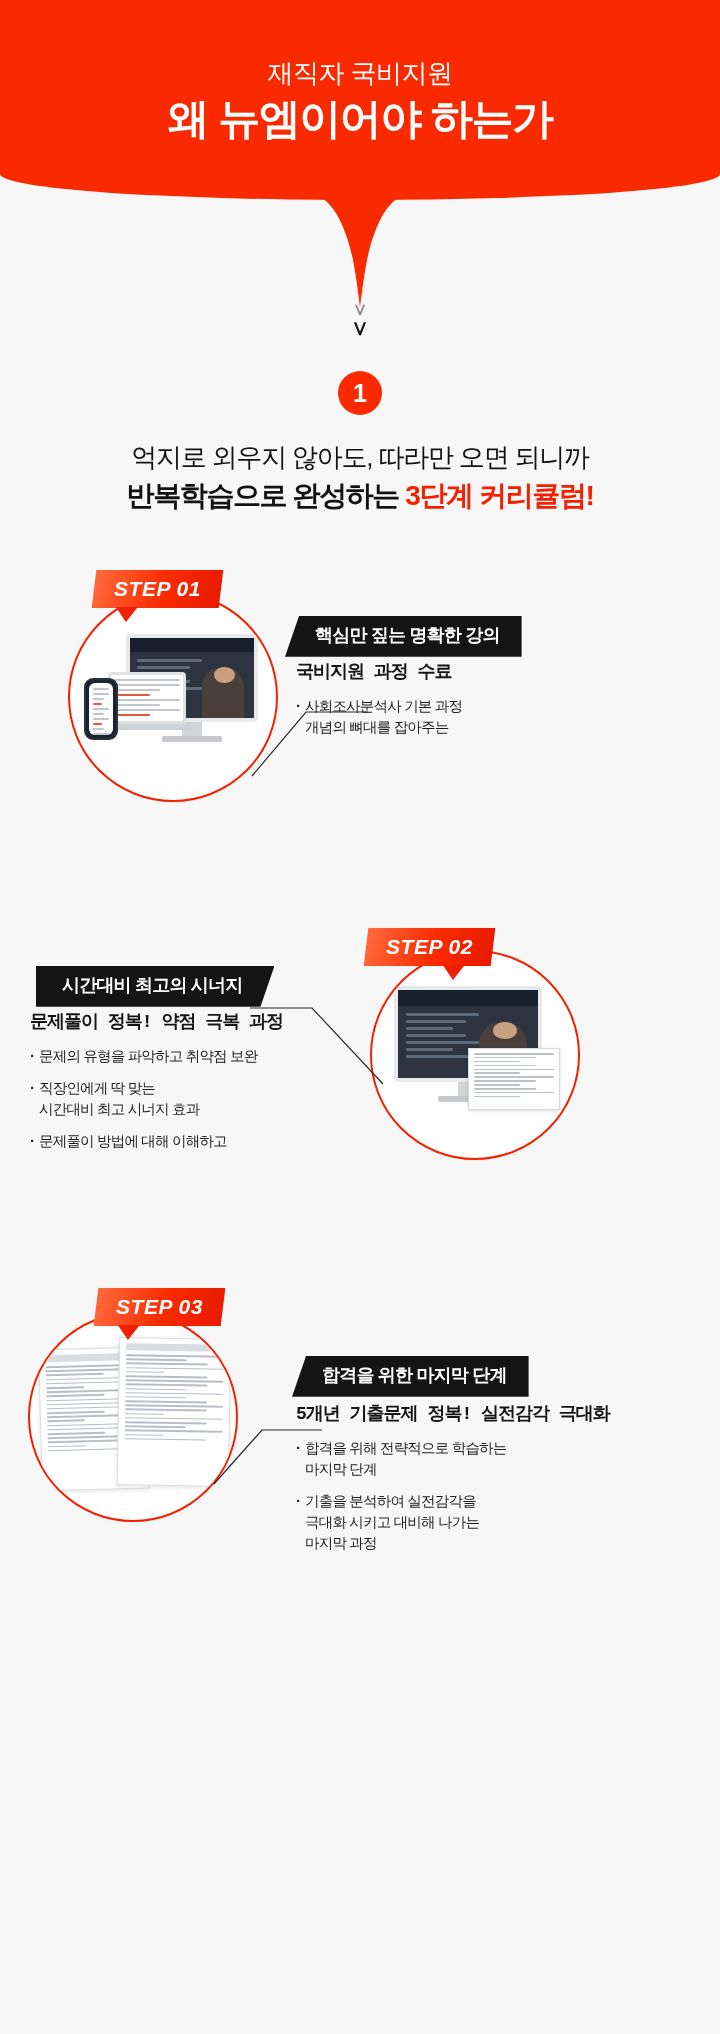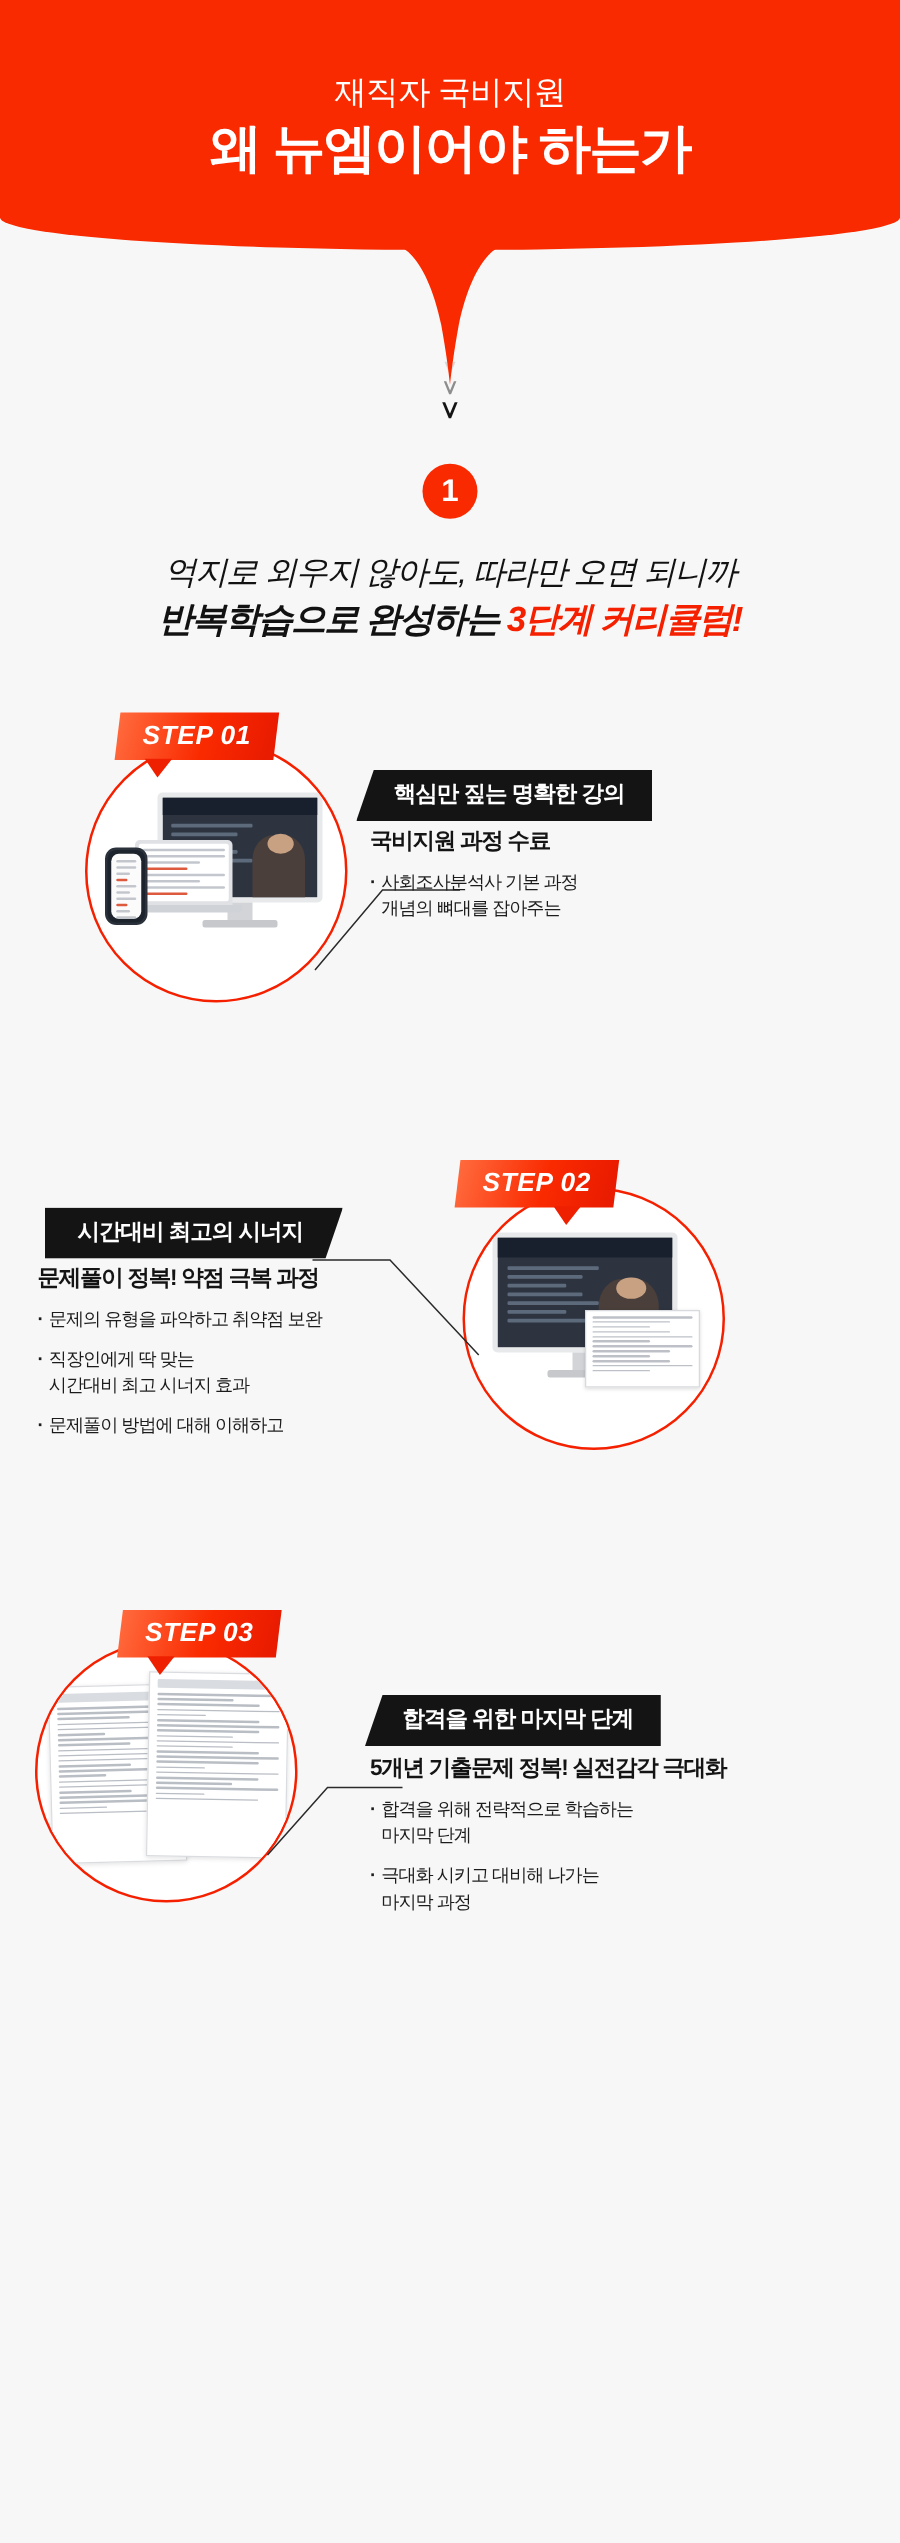--- a/index.html
+++ b/index.html
@@ -91,21 +91,20 @@
     line-height: 1;
   }
 
   
   .headline {
     position: absolute;
     left: 0;
     top: 440px;
     width: 720px;
     text-align: center;
-    font-style: italic;
   }
   .headline .l1 {
     font-size: 26px;
     font-weight: 500;
     letter-spacing: -1.2px;
     color: #121212;
     line-height: 1.35;
   }
   .headline .l2 {
     font-size: 28px;
@@ -200,20 +199,21 @@
   .t2 { left: 30px;  top: 120px; width: 330px; }
   .t3 { left: 296px; top: 172px; width: 400px; }
 
   .txt h4 {
     font-size: 18px;
     font-weight: 900;
     letter-spacing: -1px;
     color: #141414;
     line-height: 1.35;
     margin-bottom: 12px;
+    font-family: Liberation Mono, monospace;
   }
   .txt ul { list-style: none; }
   .txt li {
     font-size: 14.5px;
     font-weight: 500;
     letter-spacing: -0.8px;
     color: #1c1c1c;
     line-height: 1.45;
     margin-bottom: 11px;
     padding-left: 9px;
@@ -535,20 +535,21 @@
       <h4>
         <span class="ln">5개년 기출문제 정복!</span>
         <span class="ln">실전감각 극대화</span>
       </h4>
       <ul>
         <li>
           <span class="ln">합격을 위해 전략적으로 학습하는</span>
           <span class="ln">마지막 단계</span>
         </li>
         <li>
+          <span class="ln">기출을 분석하여 실전감각을</span>
           <span class="ln">극대화 시키고 대비해 나가는</span>
           <span class="ln">마지막 과정</span>
         </li>
       </ul>
     </div>
   </div>
 
 </div>
 
 </body></html>

